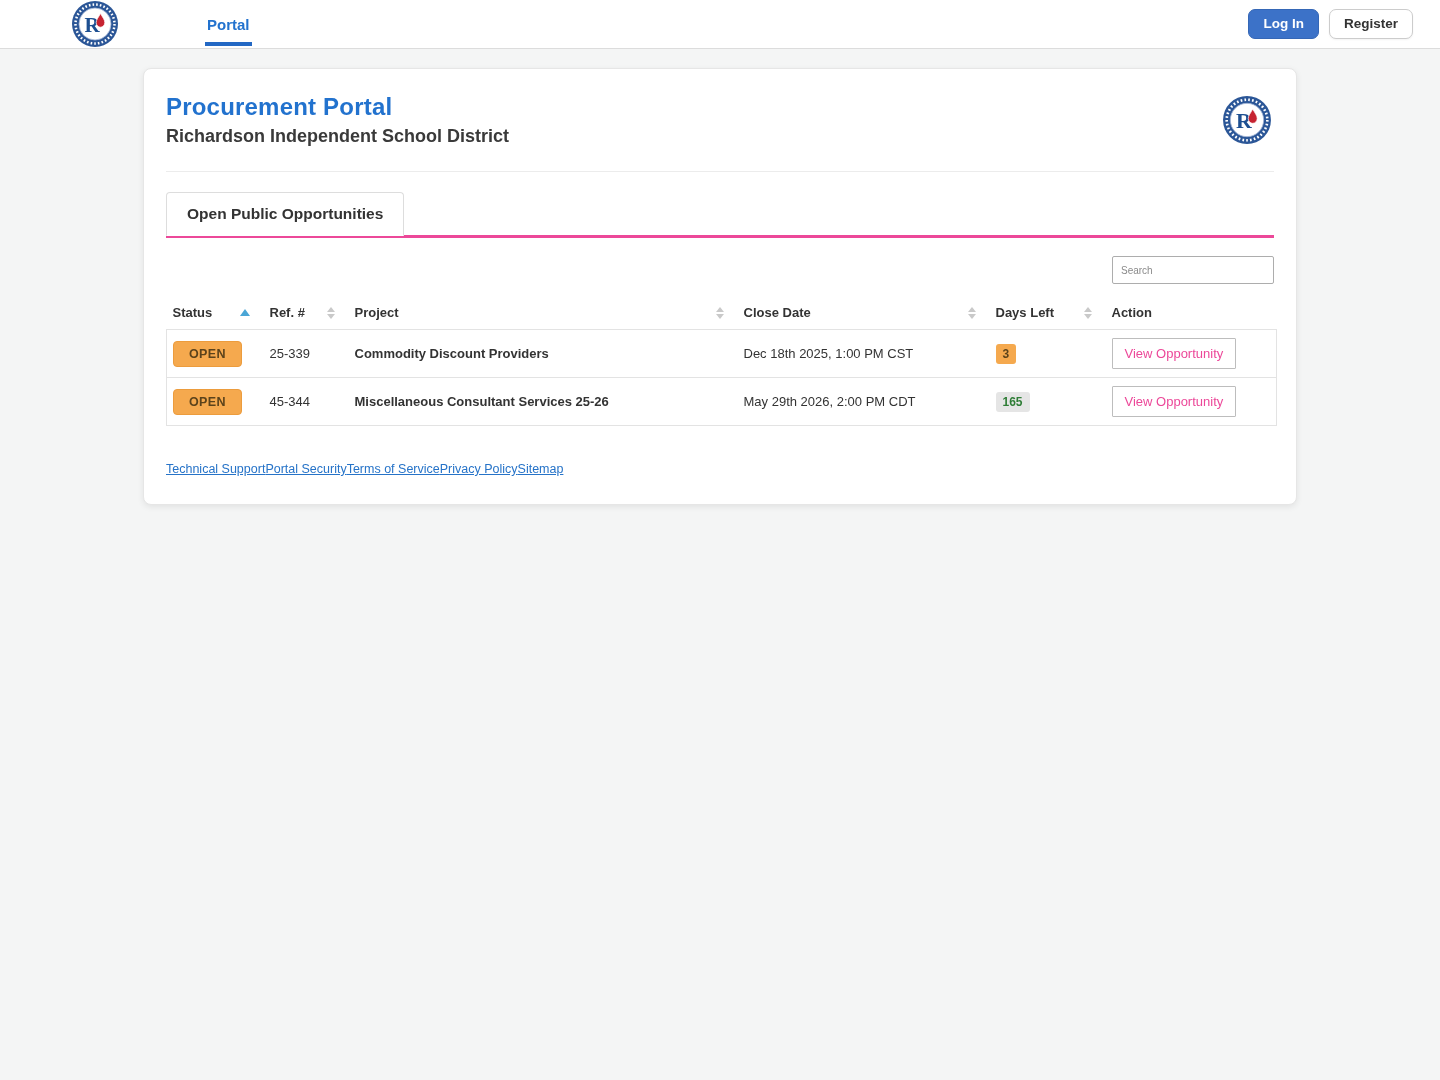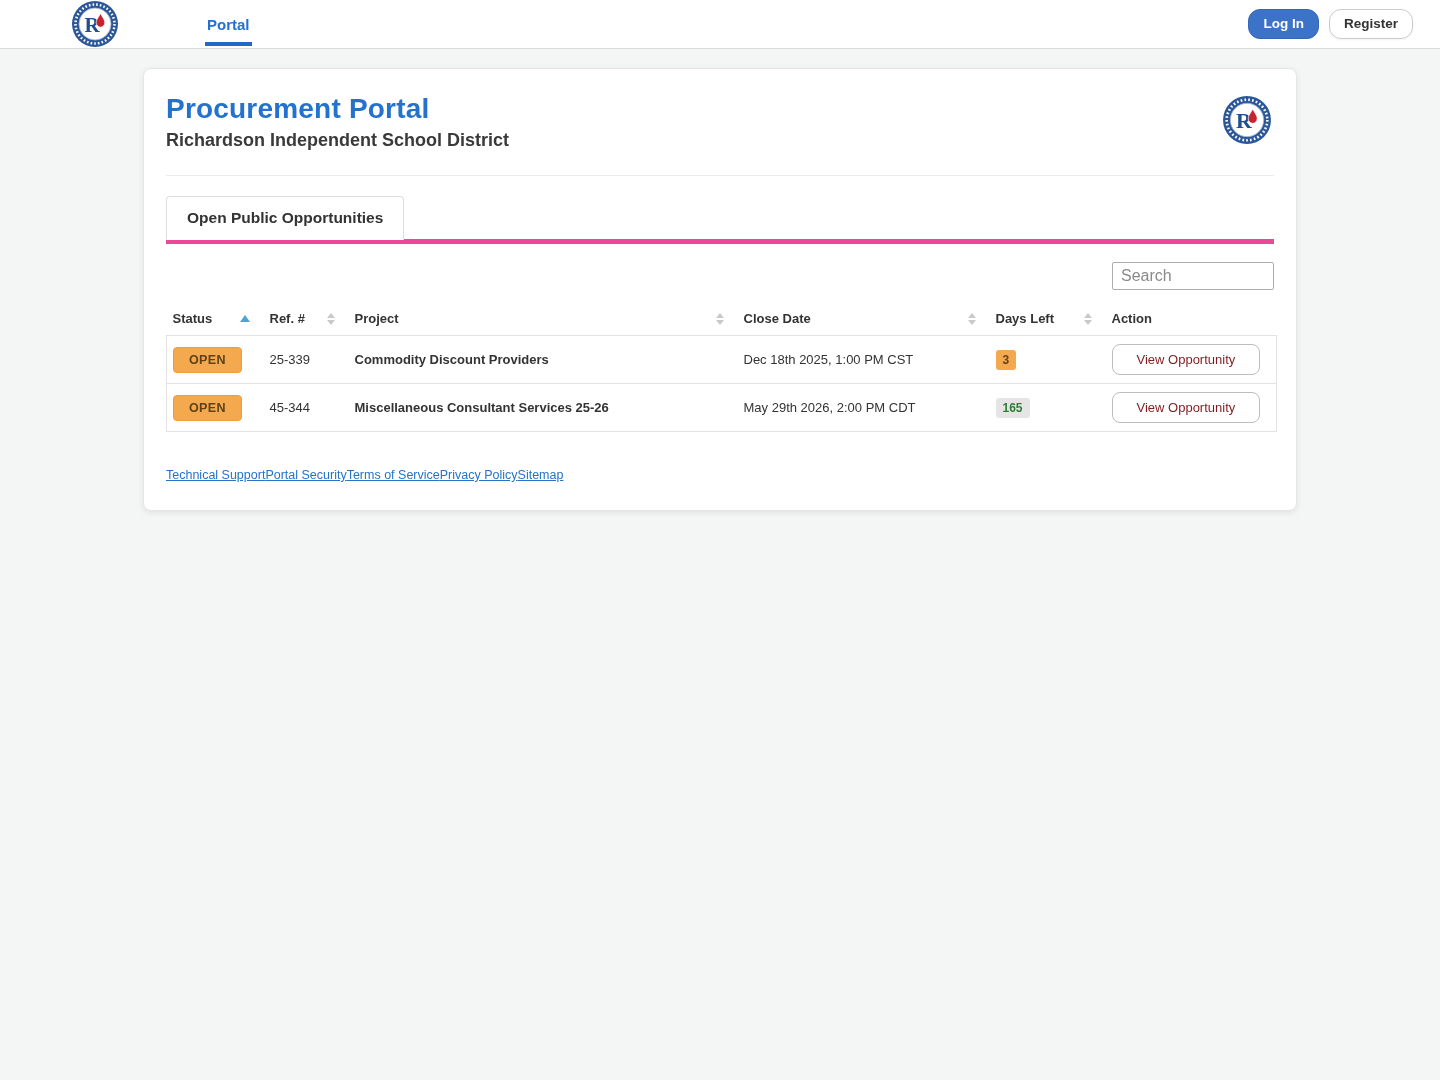--- a/index.html
+++ b/index.html
@@ -22,57 +22,57 @@
     color:#2272ce; font-weight:bold; font-size:15px; text-decoration:none;
     cursor:pointer;
   }
   .nav-item.active::after {
     content:""; position:absolute; left:0; right:0; bottom:2px;
     height:4px; background:#2368c4;
   }
   .nav-actions { margin-left:auto; margin-right:27px; display:flex; gap:10px; }
   .btn {
     font-family:"Liberation Sans", sans-serif;
-    font-size:13.5px; font-weight:bold; border-radius:12px;
+    font-size:13.5px; font-weight:bold; border-radius:7px;
     padding:6px 14px; cursor:pointer; line-height:1.2;
   }
   .btn-primary { background:#3c72c8; border:1px solid #3567b6; color:#fff; }
   .btn-outline { background:#fff; border:1px solid #ccc; color:#333; box-shadow:0 1px 2px rgba(0,0,0,.05); }
 
   
   .card {
     width:1154px; margin:19px auto 0 auto; background:#fff;
     border:1px solid #e6e6e6; border-radius:8px;
     box-shadow:0 2px 6px rgba(0,0,0,.08);
     padding:24px 22px 28px 22px; min-height:410px;
   }
   .card-header { display:flex; justify-content:space-between; align-items:flex-start; }
-  .page-title { color:#2272ce; font-size:28px; font-weight:bold; letter-spacing:.2px; }
+  .page-title { color:#2272ce; font-size:24px; font-weight:bold; letter-spacing:.2px; }
   .page-subtitle { color:#3a3a3a; font-size:18px; font-weight:bold; margin-top:5px; }
   .card-logo { width:50px; height:50px; margin-top:2px; margin-right:2px; }
   .divider { border:none; border-top:1px solid #ececec; margin-top:24px; }
 
   
-  .tabs { margin-top:20px; display:flex; border-bottom:5px solid #ec4899;text-align:right; }
+  .tabs { margin-top:20px; display:flex; border-bottom:3px solid #ec4899;text-align:right; }
   .tab {
     height:44px; line-height:42px; font-size:15.5px; font-weight:bold;
     cursor:pointer; white-space:nowrap;
   }
   .tab.active {
     color:#333; background:#fff;
     border:1px solid #ddd; border-bottom:1px solid #fff;
     border-radius:4px 4px 0 0; padding:0 20px; margin-bottom:-1px;
   }
   .tab.inactive { color:#2272ce; padding:0 18px; border:none; }
 
   
   .search-row { margin-top:18px; display:flex; justify-content:flex-end; }
   .search-input {
     width:162px; height:28px; border:1px solid #adadad; border-radius:2px;
-    font-family:"Liberation Sans", sans-serif; font-size:16px; color:#333;
+    font-family:"Liberation Sans", sans-serif; font-size:10px; color:#333;
     padding:9px 8px; outline:none;
   }
   .search-input::placeholder { color:#8a8a8a; }
 
   
   table { width:1110px; border-collapse:collapse; table-layout:fixed; margin-top:12px; }
   th {
     text-align:left; font-size:13px; font-weight:bold; color:#333;
     padding:9px 14px 9px 6px; vertical-align:middle; cursor:pointer;
   }
@@ -103,22 +103,22 @@
   }
   .days-badge {
     display:inline-block; border-radius:3px; font-size:12px; font-weight:bold;
     padding:3px 7px;
   }
   .days-badge[data-variant="orange"] { background:#f5a94e; color:#5c431b; }
   .days-badge[data-variant="green"]  { background:#e5e5e5; color:#2e7d36; }
 
   .action-btn {
     font-family:"Liberation Sans", sans-serif;
-    background:#fff; border:1px solid #bdbdbd; border-radius:8px;
-    font-size:13px; color:#7f1d1d; padding:7px 24px; cursor:pointer;
+    background:#fff; border:1px solid #bdbdbd; border-radius:1px;
+    font-size:13px; color:#ec4899; padding:7px 12px; cursor:pointer;
   }
 
   
   .footer-links { margin-top:36px; display:flex; }
   .footer-links a { color:#2673c8; font-size:12.5px; text-decoration:underline; cursor:pointer; }
 </style>
 </head>
 <body>
 
 <header class="navbar">

